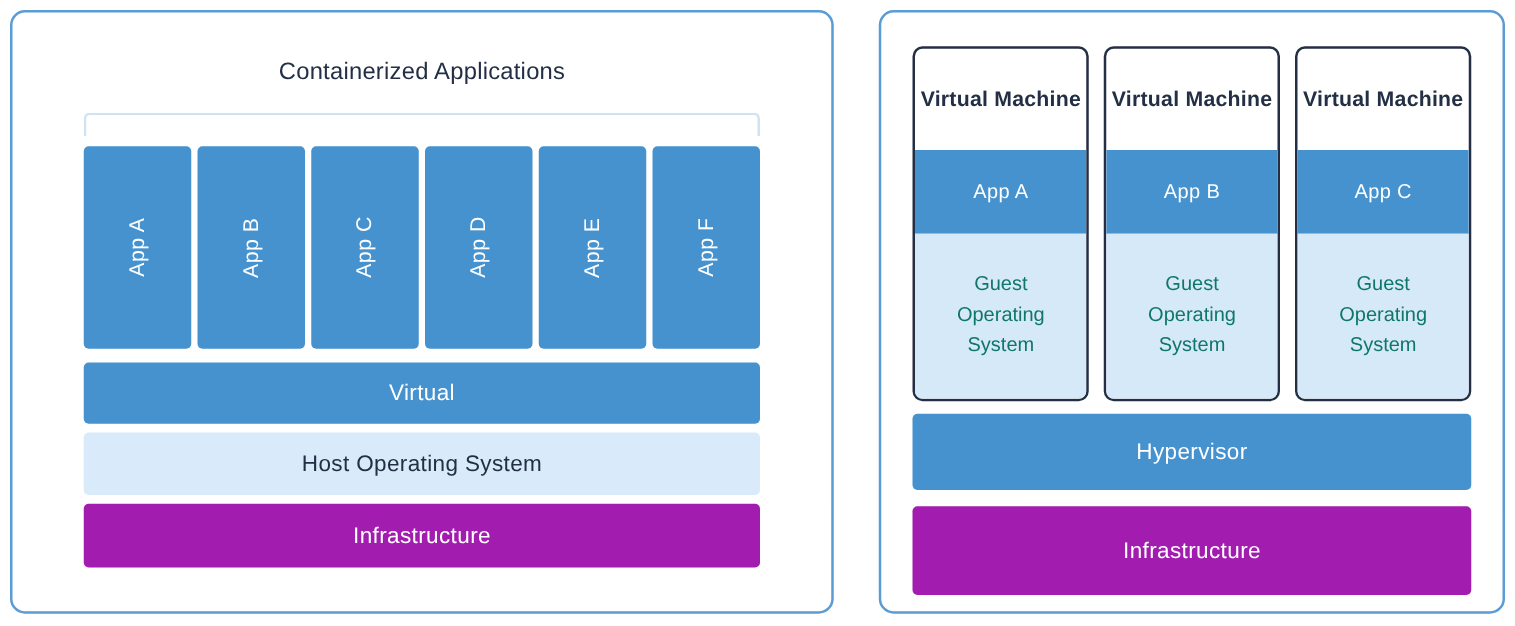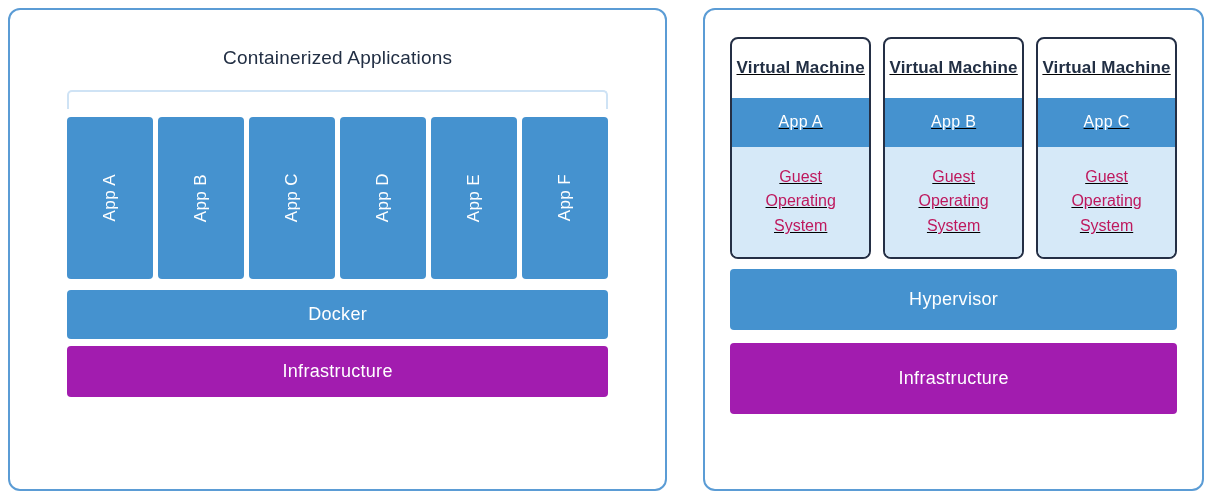--- a/index.html
+++ b/index.html
@@ -75,24 +75,23 @@
     letter-spacing: 0.3px;
   }
   .bar.blue  { background: #4592cf; color: #ffffff; }
   .bar.light { background: #d9eafa; color: #222f44; }
   .bar.green { background: #a21caf; color: #ffffff; }
   .left .bar.b1 { margin-top: 11px; height: 49px; }
   .left .bar.b2 { margin-top: 7px;  height: 50px; }
   .left .bar.b3 { margin-top: 7px;  height: 51px; }
   .vm-row {
     margin-top: 27px;
-    height: 222px;
+    height: 284px;
     display: flex;
     gap: 12px;
-    text-decoration: underline;
   }
   .vm-card {
     flex: 1;
     border: 2px solid #242f45;
     border-radius: 8px;
     background: #ffffff;
     overflow: hidden;
     display: flex;
     flex-direction: column;
   }
@@ -112,21 +111,21 @@
     color: #ffffff;
     display: flex;
     align-items: center;
     justify-content: center;
     font-size: 16px;
     letter-spacing: 0.3px;
   }
   .vm-os {
     flex: 1;
     background: #d6e9f8;
-    color: #be185d;
+    color: #0f766e;
     display: flex;
     align-items: center;
     justify-content: center;
     text-align: center;
     font-size: 16px;
     line-height: 1.55;
     padding: 18px 18px;
   }
   .right .bar.b1 { margin-top: 10px; height: 61px; }
   .right .bar.b2 { margin-top: 13px; height: 71px; }
@@ -156,21 +155,24 @@
         </div>
       <div class="app-col">
           <span class="vtext">App E</span>
         </div>
       <div class="app-col">
           <span class="vtext">App F</span>
         </div>
     </div>
 
     <div class="bar blue b1">
-        <span>Docker</span>
+        <span>Virtual</span>
+      </div>
+    <div class="bar light b2">
+        <span>Host Operating System</span>
       </div>
     <div class="bar green b3">
         <span>Infrastructure</span>
       </div>
   </section>
 
   <section class="panel right">
     <div class="vm-row">
 
       <div class="vm-card">

